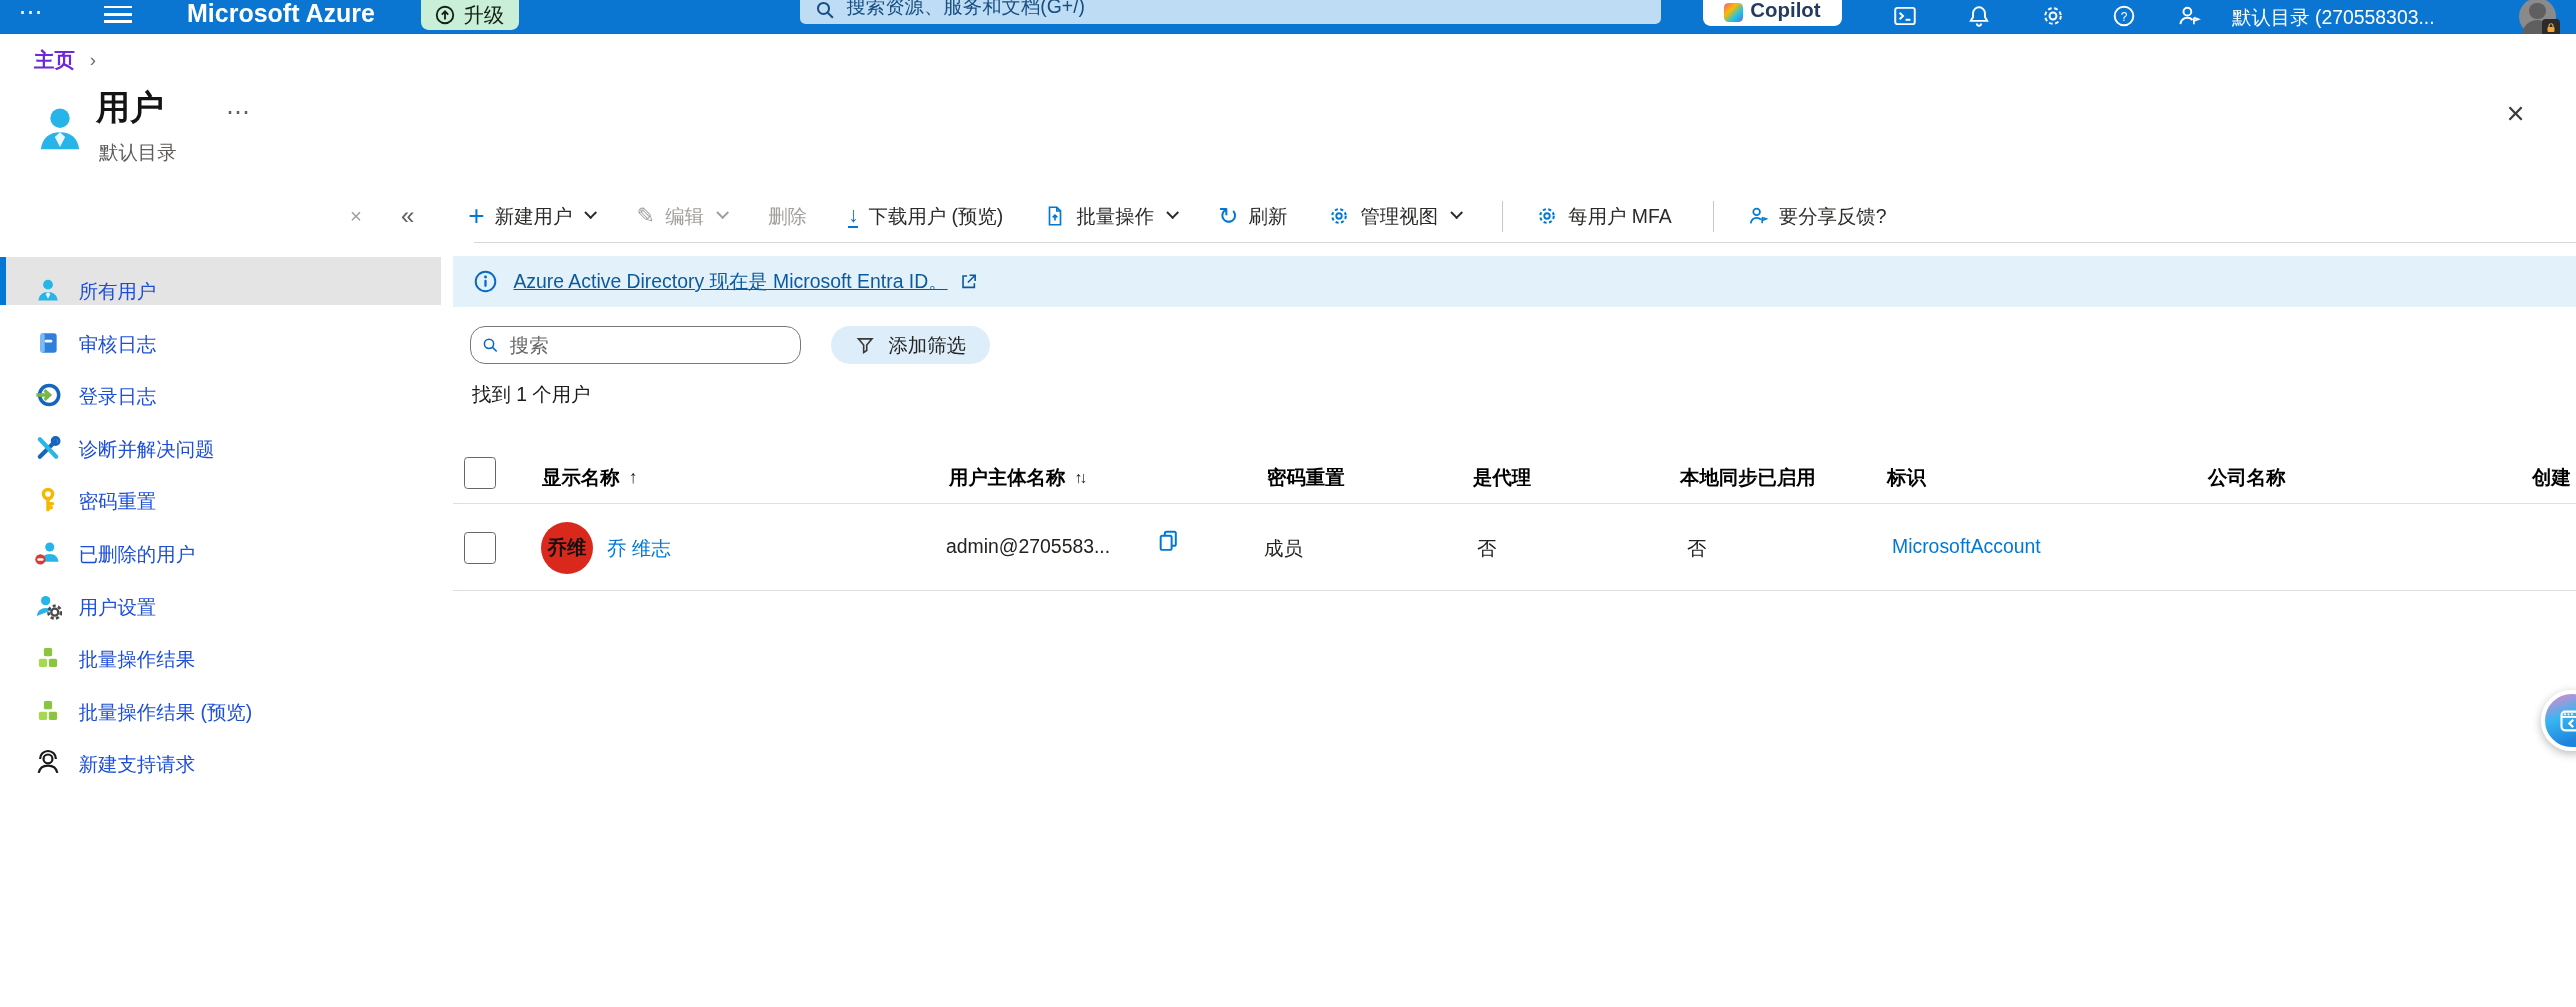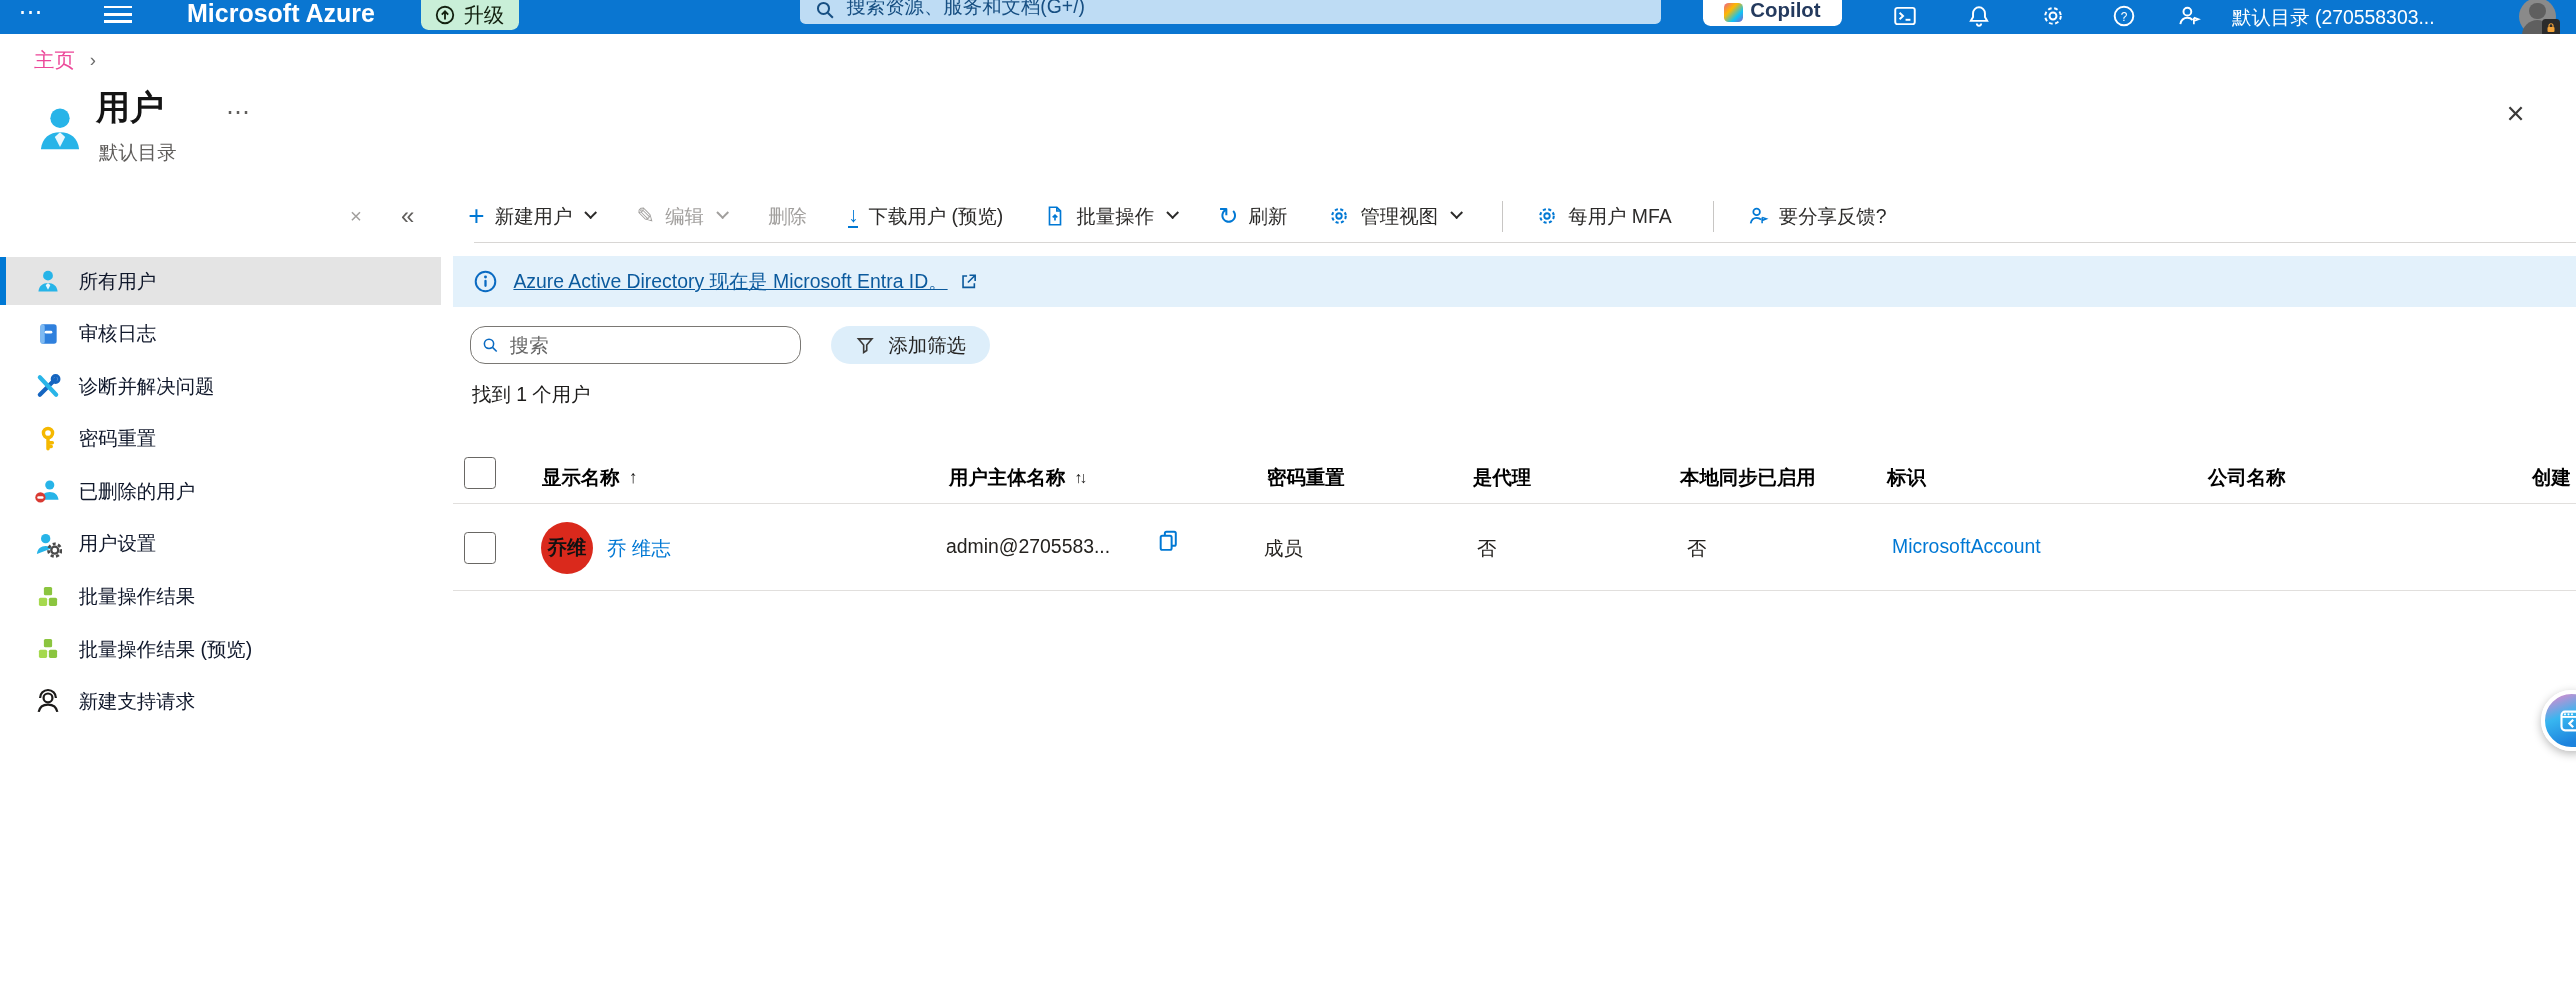--- a/index.html
+++ b/index.html
@@ -25,21 +25,21 @@
   .tb-ico { position:absolute; top:0px; width:31px; height:31px; display:flex; align-items:center; justify-content:center; }
   .dir-label { position:absolute; left:2232px; top:3.7px; width:278px; color:#fff; font-size:19.4px; white-space:nowrap; overflow:hidden; }
   .tb-avatar { position:absolute; left:2519px; top:-1.9px; width:37px; height:37px; border-radius:50%; background:#8a8a8a; overflow:visible; }
   .tb-avatar .sil-head { position:absolute; left:10.2px; top:4.6px; width:16.7px; height:16.7px; border-radius:50%; background:#5f5f5f; }
   .tb-avatar .sil-body { position:absolute; left:2.8px; top:22px; width:31px; height:16.7px; border-radius:15.7px 15.7px 0 0; background:#5f5f5f; }
   .lock-badge { position:absolute; right:-3.7px; bottom:-1.9px; width:17.6px; height:17.6px; border-radius:3.7px; background:#2b2b2b;
     display:flex; align-items:center; justify-content:center; }
 
   
   .breadcrumb { position:absolute; left:34px; top:46px; display:flex; align-items:center; gap:15px; font-size:20.4px; }
-  .breadcrumb .home { color:#ec4899; cursor:pointer; }
+  .breadcrumb .home { color:#6d28d9; cursor:pointer;font-weight:bold; }
   .breadcrumb .sep { color:#6b6b6b; font-size:18.5px; }
   .title-icon { position:absolute; left:33px; top:102px; }
   .page-title { position:absolute; left:96px; top:85px; font-size:34px; font-weight:700; color:#141414; }
   .title-more { position:absolute; left:226px; top:98px; color:#605e5c; font-size:24px; letter-spacing:1.9px; }
   .page-sub { position:absolute; left:99px; top:139px; font-size:19.4px; color:#605e5c; }
   .close-btn { position:absolute; left:2495px; top:93px; width:41px; height:41px; display:flex; align-items:center;
     justify-content:center; color:#3b3a39; font-size:31px; font-weight:300; cursor:pointer; }
 
   
   .toolbar { position:absolute; left:350px; top:192px; right:0; height:48px; display:flex; align-items:center; }
@@ -53,22 +53,22 @@
   .plus-g { color:#0078d4; font-size:28px; font-weight:400; line-height:18.5px; }
   .pencil-g { font-size:22px; }
   .dl-g { color:#0078d4; font-size:21px; border-bottom:2.8px solid #0078d4; line-height:22px; }
   .refresh-g { color:#0078d4; font-size:24px; }
   .vsep { width:0.9px; height:31px; background:#c8c6c4; margin-right:33px; }
 
   .toolbar-divider { position:absolute; left:474px; top:242px; right:0; height:0.9px; background:#d8d6d4; }
 
   
   .sidebar { position:absolute; left:0; top:246px; width:441px; bottom:0; background:#fff; padding-top:11px; }
-  .side-item { height:48px; margin-bottom:4.6px; display:flex; align-items:center; gap:15.7px; padding-left:33px;
-    font-size:19.4px; color:#0f172a; cursor:pointer; white-space:nowrap; }
+  .side-item { height:48px; margin-bottom:4.6px; display:flex; align-items:flex-end; gap:15.7px; padding-left:33px;
+    font-size:19.4px; color:#1d4ed8; cursor:pointer; white-space:nowrap; }
   .side-item.selected { background:#e4e4e4; border-left:6.5px solid #0078d4; padding-left:27px; }
   .side-ico { width:30px; height:30px; flex:0 0 30px; display:flex; align-items:center; justify-content:center; }
 
   
   .banner { position:absolute; left:453px; top:256px; right:0; height:51px; background:#e3f1fb;
     display:flex; align-items:center; gap:15px; padding-left:20.4px; }
   .banner-link { color:#0b5a9d; font-size:19.4px; text-decoration:underline; cursor:pointer; display:flex; align-items:center; gap:11px; }
 
   .search-box { position:absolute; left:470px; top:326px; width:331px; height:38px; background:#fff;
     border:1.4px solid #7a7874; border-radius:15px; display:flex; align-items:center; gap:11px; padding:0 11px; }
@@ -290,20 +290,29 @@
       <span class="side-ico">
         <svg width="26" height="26" viewBox="0 0 24 24">
           <rect x="5" y="3" width="15" height="18" rx="2.5" fill="#2f80dd"></rect>
           <rect x="5" y="3" width="4" height="18" rx="2" fill="#7db9f2"></rect>
           <rect x="9" y="9" width="7" height="2.6" rx="1.3" fill="#fff"></rect>
         </svg>
       </span>
       <span>审核日志</span>
     </div>
 
+    <div class="side-item">
+      <span class="side-ico">
+        <svg width="28" height="28" viewBox="0 0 24 24">
+          <circle cx="13" cy="12" r="8.2" fill="none" stroke="#1565c0" stroke-width="3"></circle>
+          <path d="M2 12h11 M9 8l4.5 4L9 16" fill="none" stroke="#7ab648" stroke-width="2.8"></path>
+        </svg>
+      </span>
+      <span>登录日志</span>
+    </div>
 
     <div class="side-item">
       <span class="side-ico">
         <svg width="28" height="28" viewBox="0 0 24 24">
           <path d="M5 19.5 L18.5 6" stroke="#1565c0" stroke-width="3.6" stroke-linecap="round"></path>
           <circle cx="18.5" cy="6" r="3" fill="none" stroke="#1565c0" stroke-width="2.4"></circle>
           <path d="M5 4.5 L19 19.5" stroke="#29b5e8" stroke-width="3.6" stroke-linecap="round"></path>
         </svg>
       </span>
       <span>诊断并解决问题</span>

